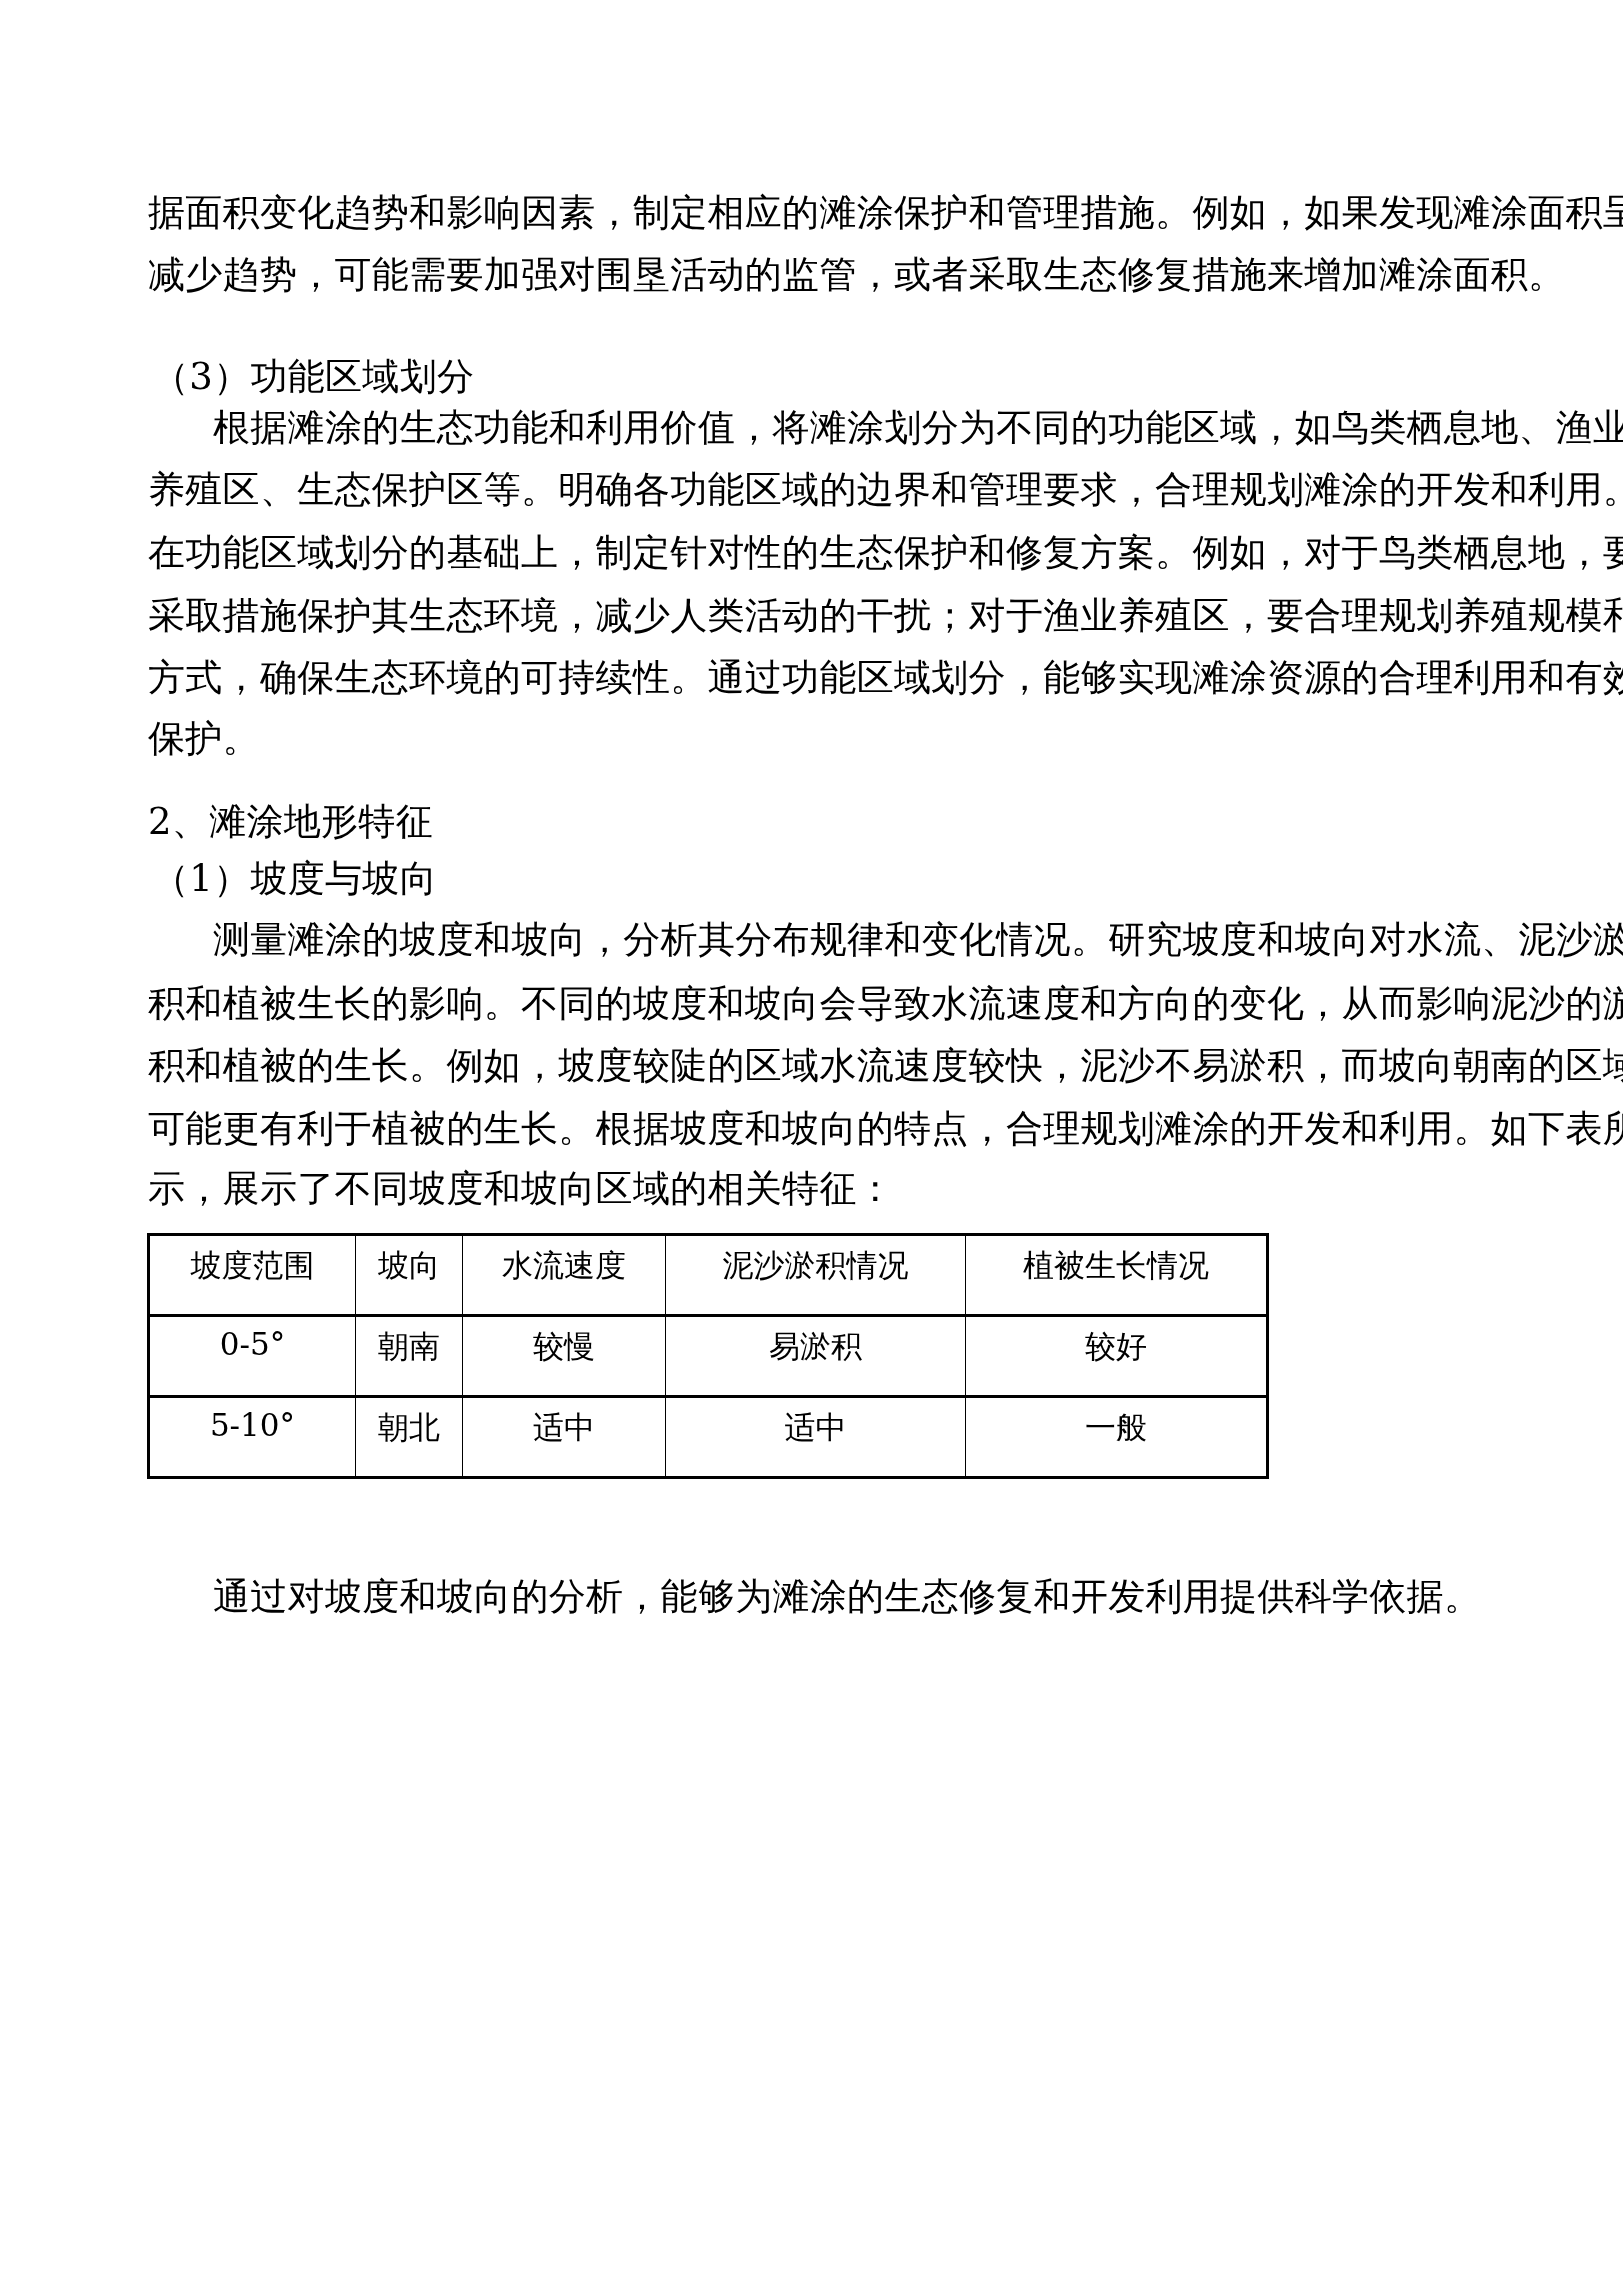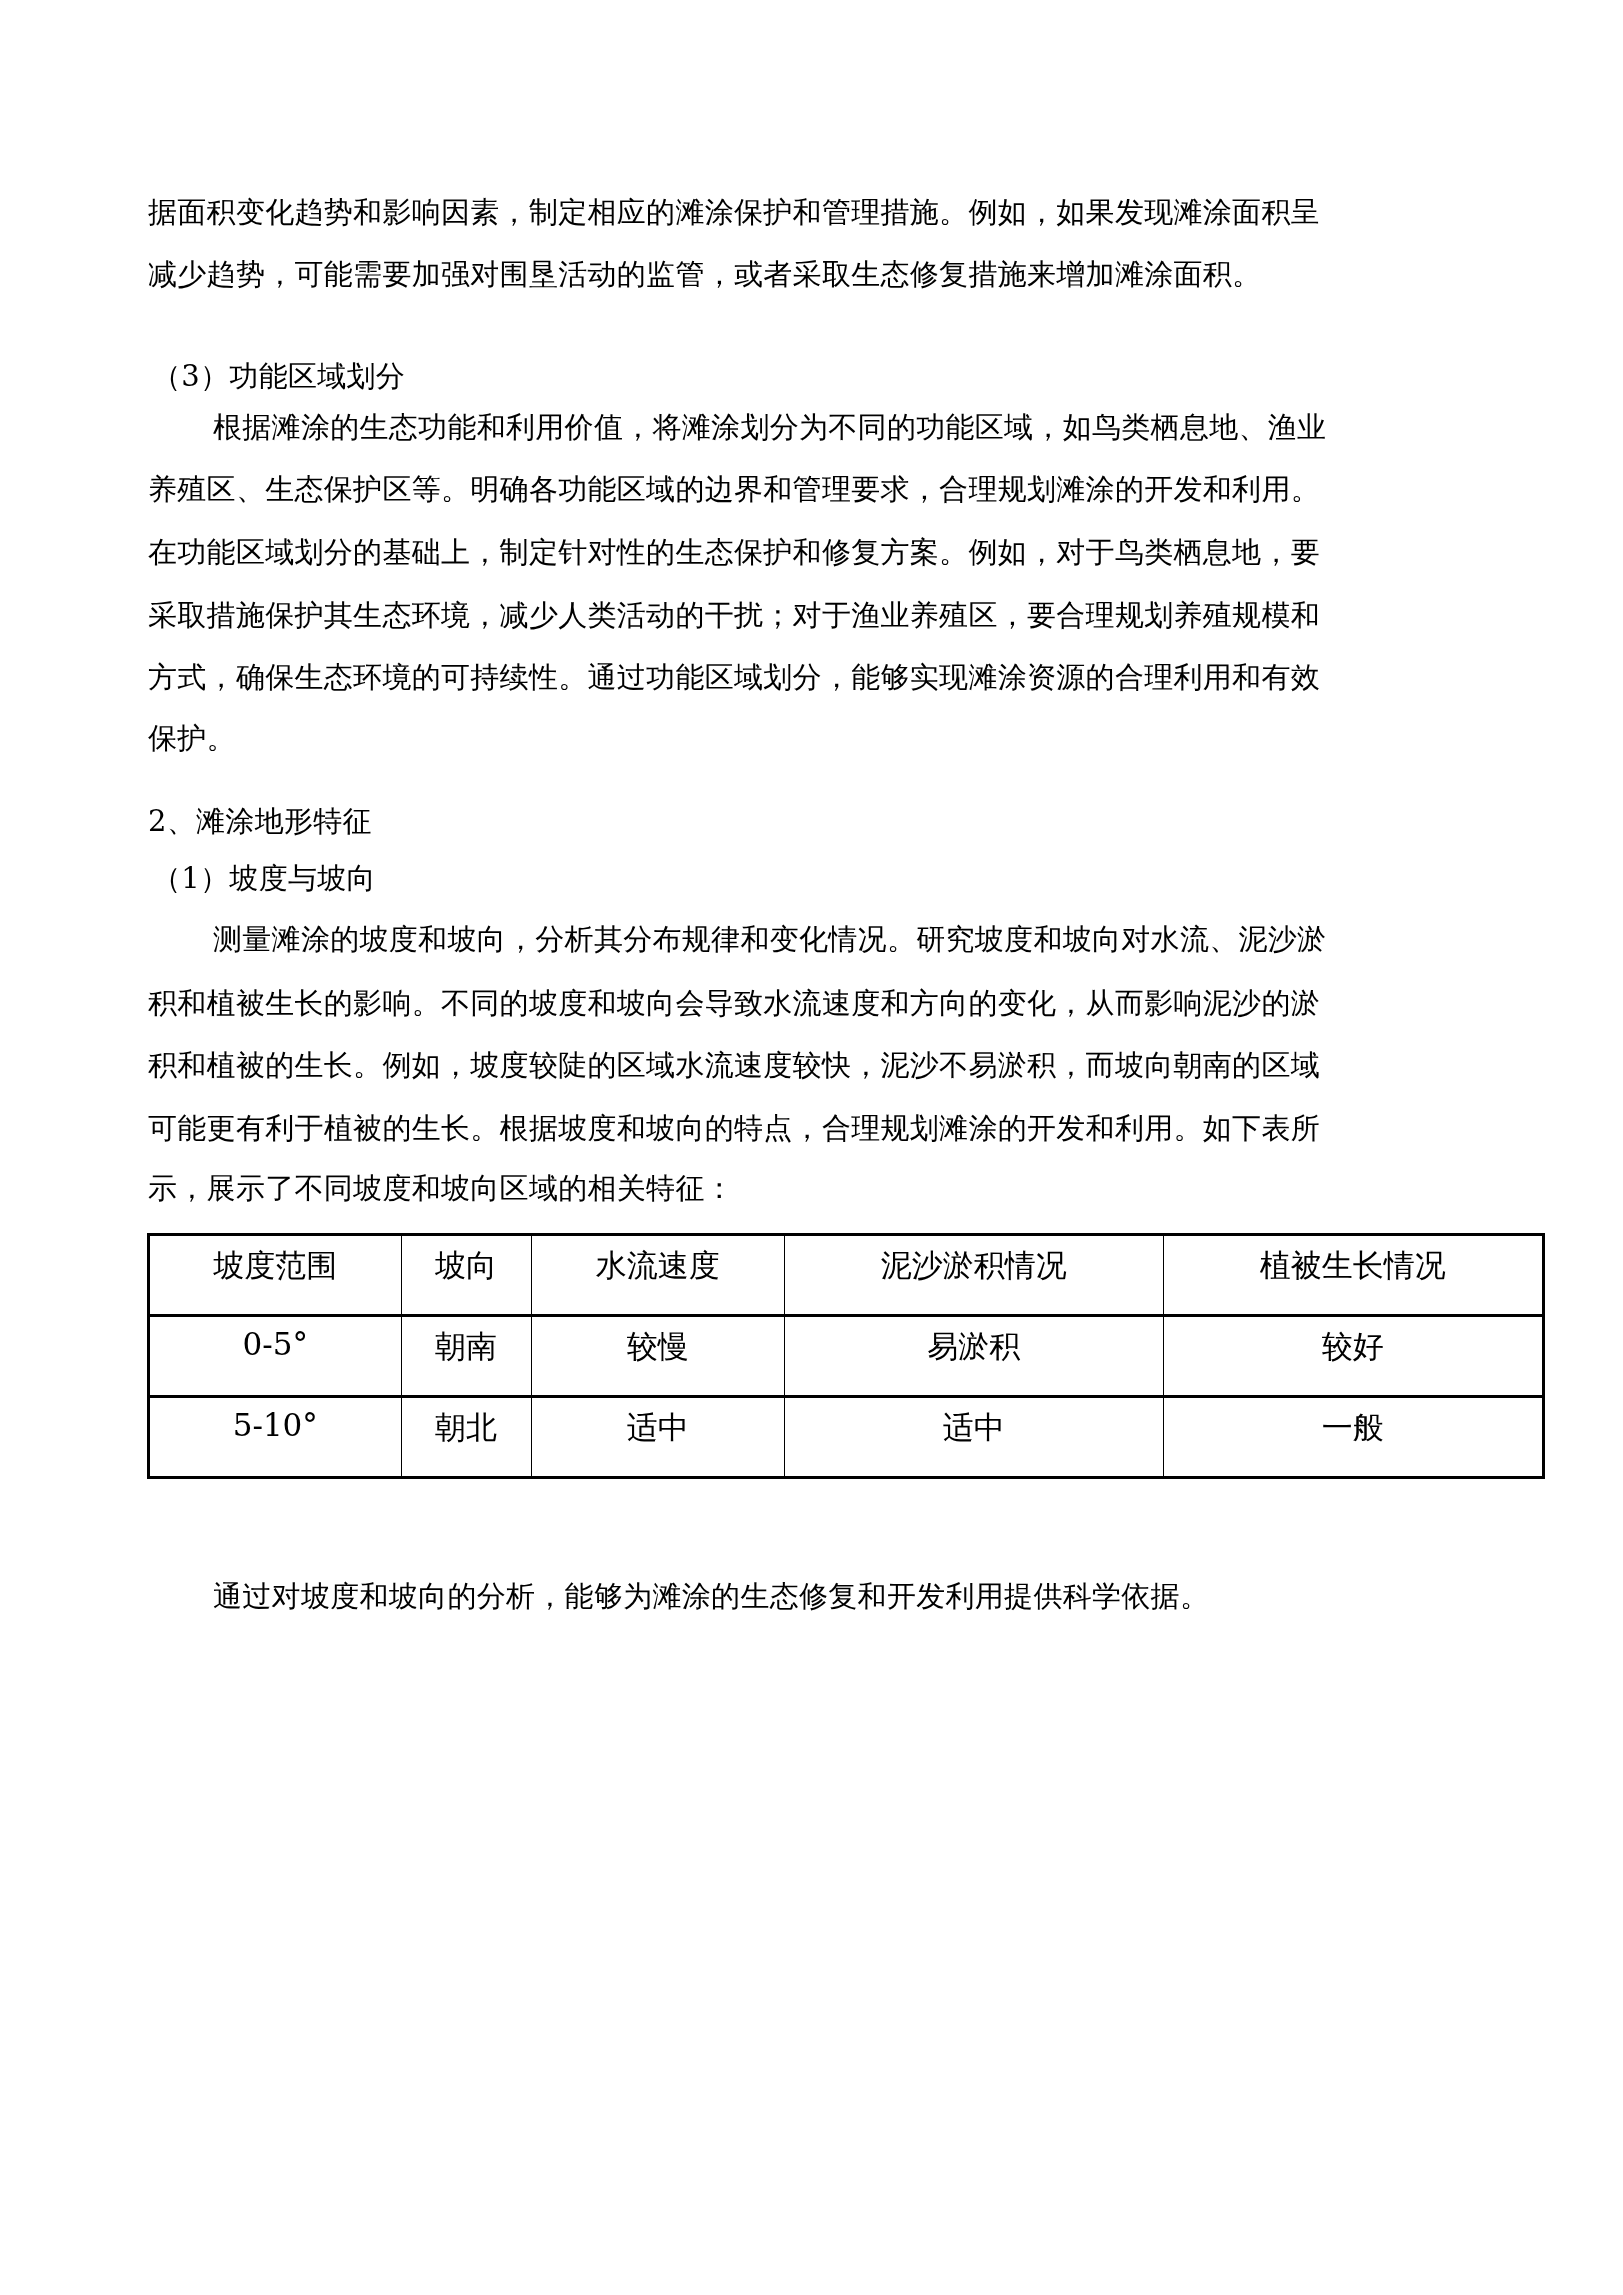--- a/index.html
+++ b/index.html
@@ -1,22 +1,22 @@
 <!DOCTYPE html>
 <html style="font-size:10.5px"><head>
 <meta charset="utf-8">
 <style>
   html, body { margin:0; padding:0; background:#ffffff; }
   body { width:1623px; height:2295px; position:relative; overflow:hidden;
          font-family: "DejaVu Serif", "Liberation Serif", serif; color:#000; }
-  .line { position:absolute; left:148px; width:1335px; font-size:29px; line-height:39px;
+  .line { position:absolute; left:148px; width:1335px; font-size:37px; line-height:39px;
           white-space:nowrap; letter-spacing:0.3px; }
   .indent { left:213px; width:1269px; }
   .sub { left:152px; }
-  table.grid { position:absolute; left:147px; top:1233px; width:1398px; border-collapse:collapse;
+  table.grid { position:absolute; left:147px; top:1233px; width:1122px; border-collapse:collapse;
                border:3.3px solid #000; }
   table.grid td { border:1.3px solid #000; text-align:center; vertical-align:top;
                   font-size:31px; height:77px; padding:9.2px 0 0 0; box-sizing:border-box; }
   table.grid tr { height:81px; }
   table.grid tr + tr td { border-top:3.3px solid #000; }
 </style>
 </head>
 <body>
 
 <div>

